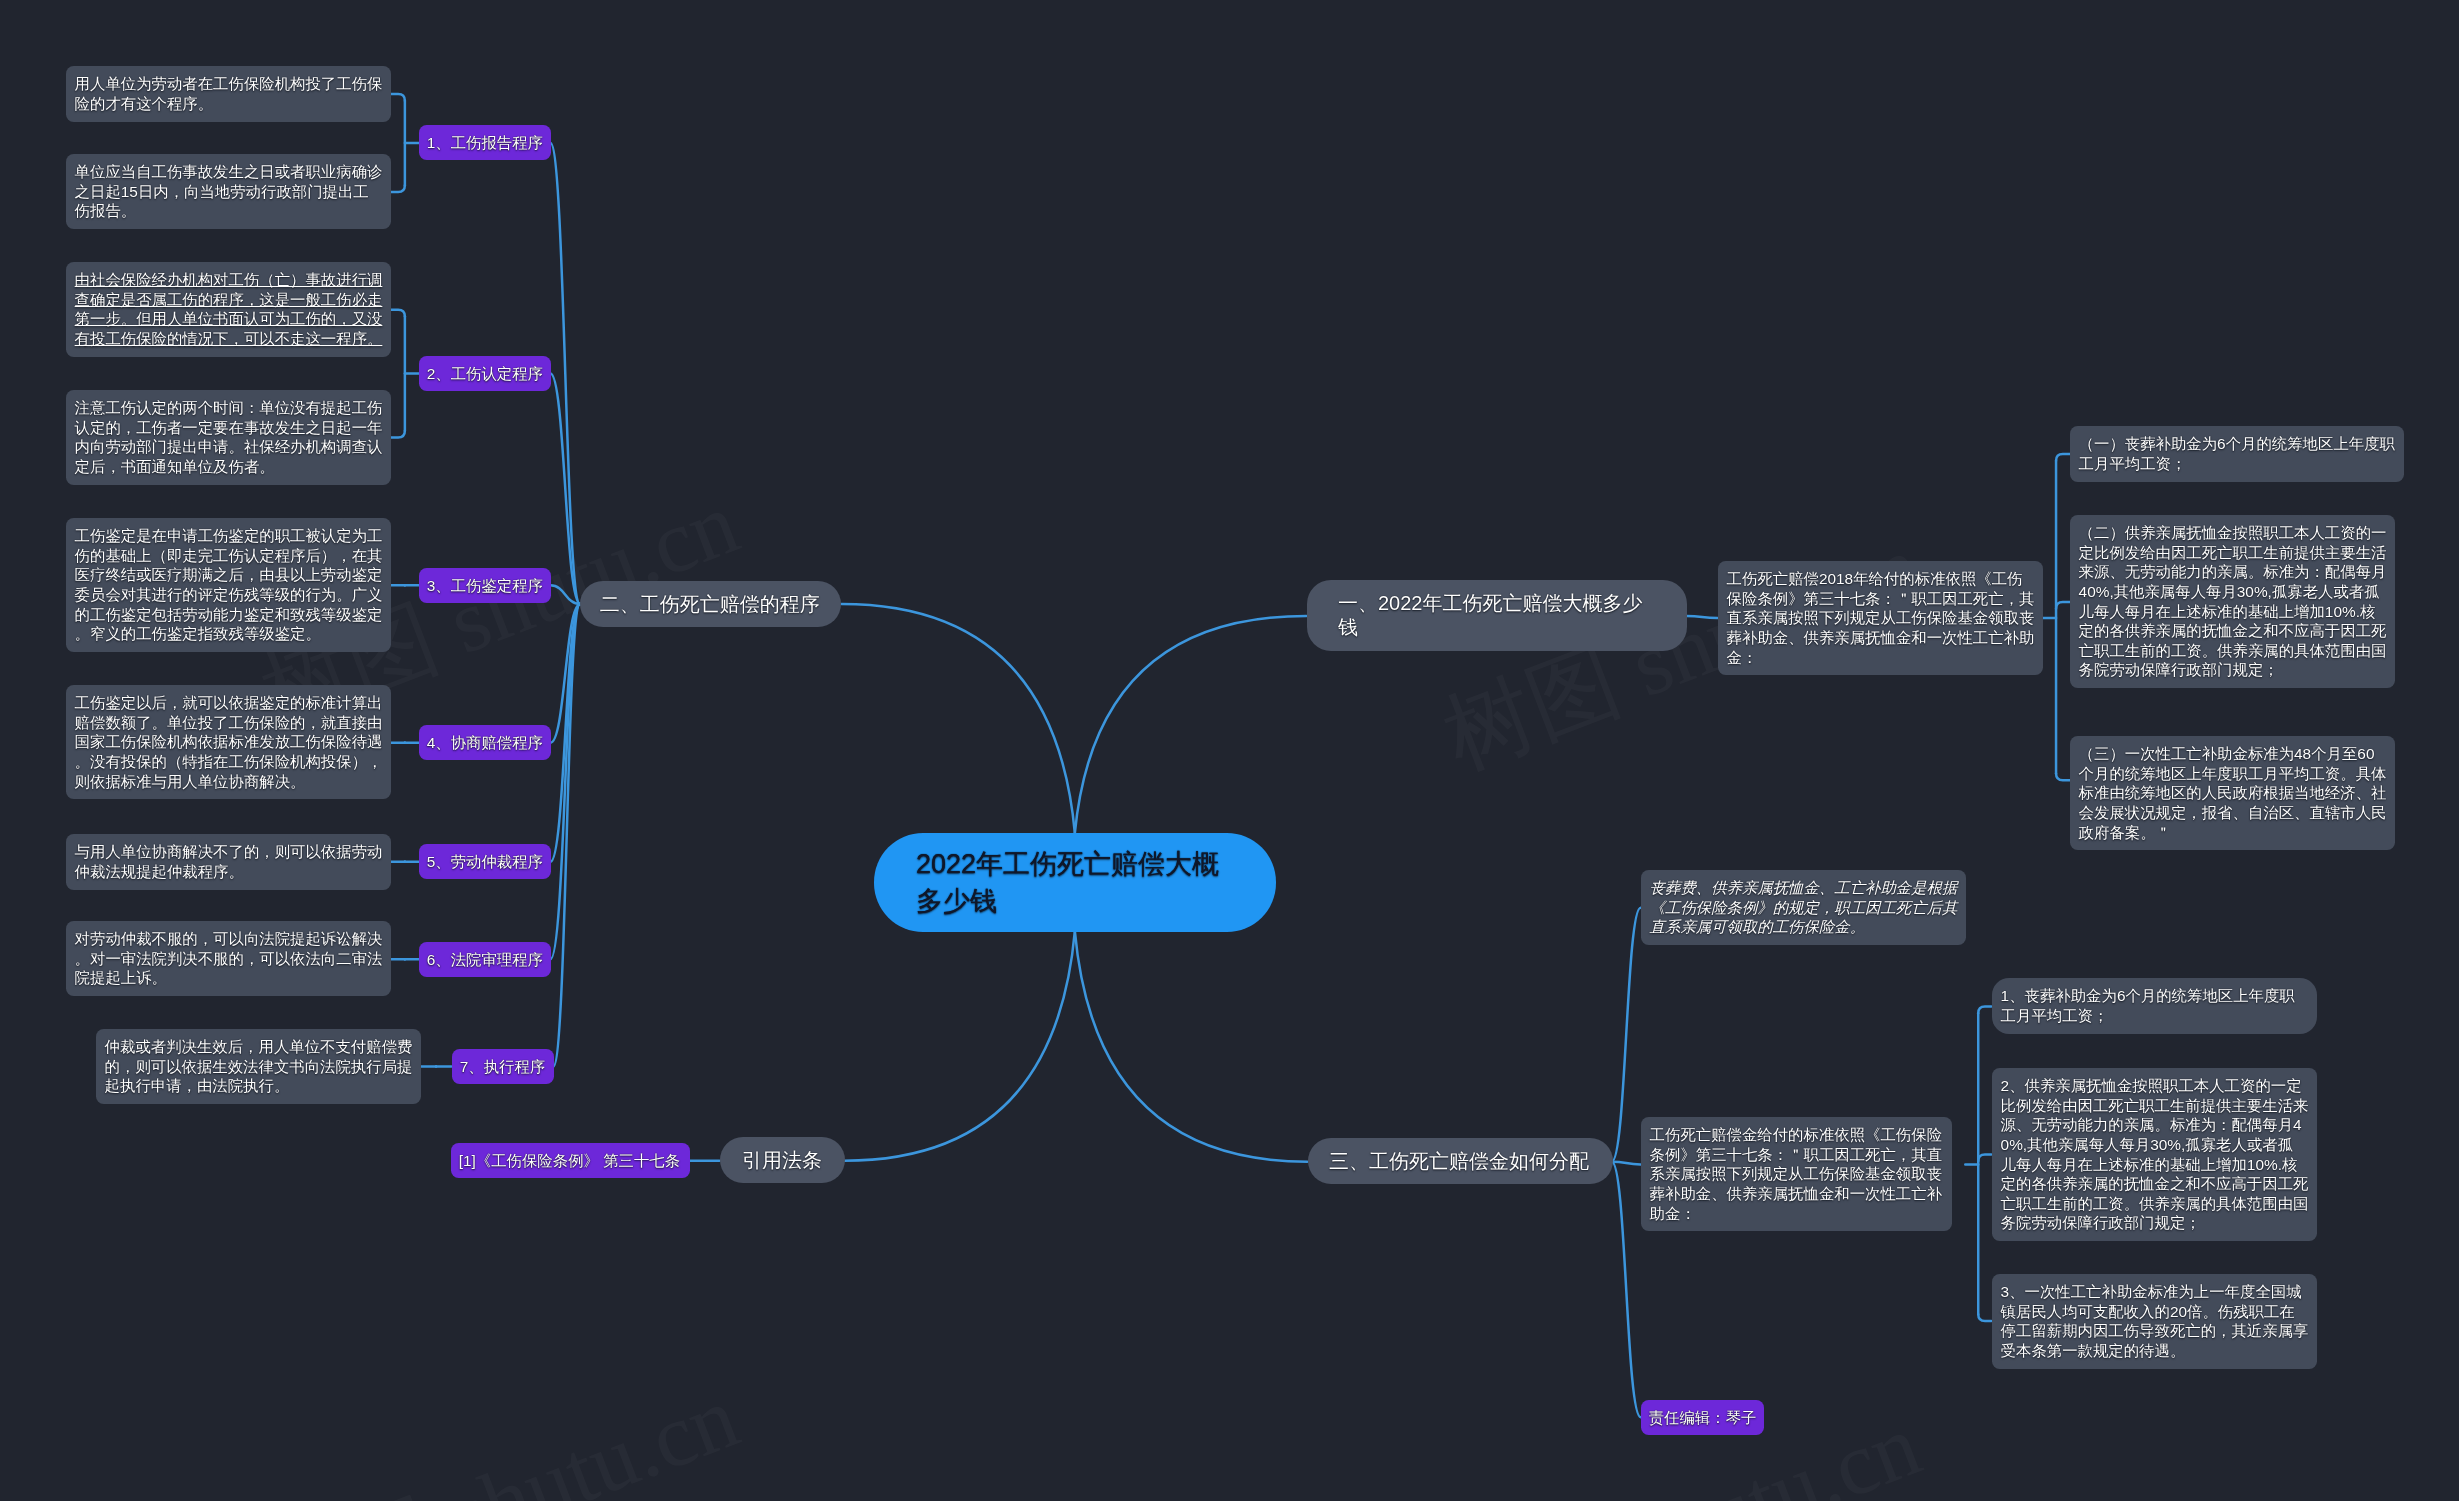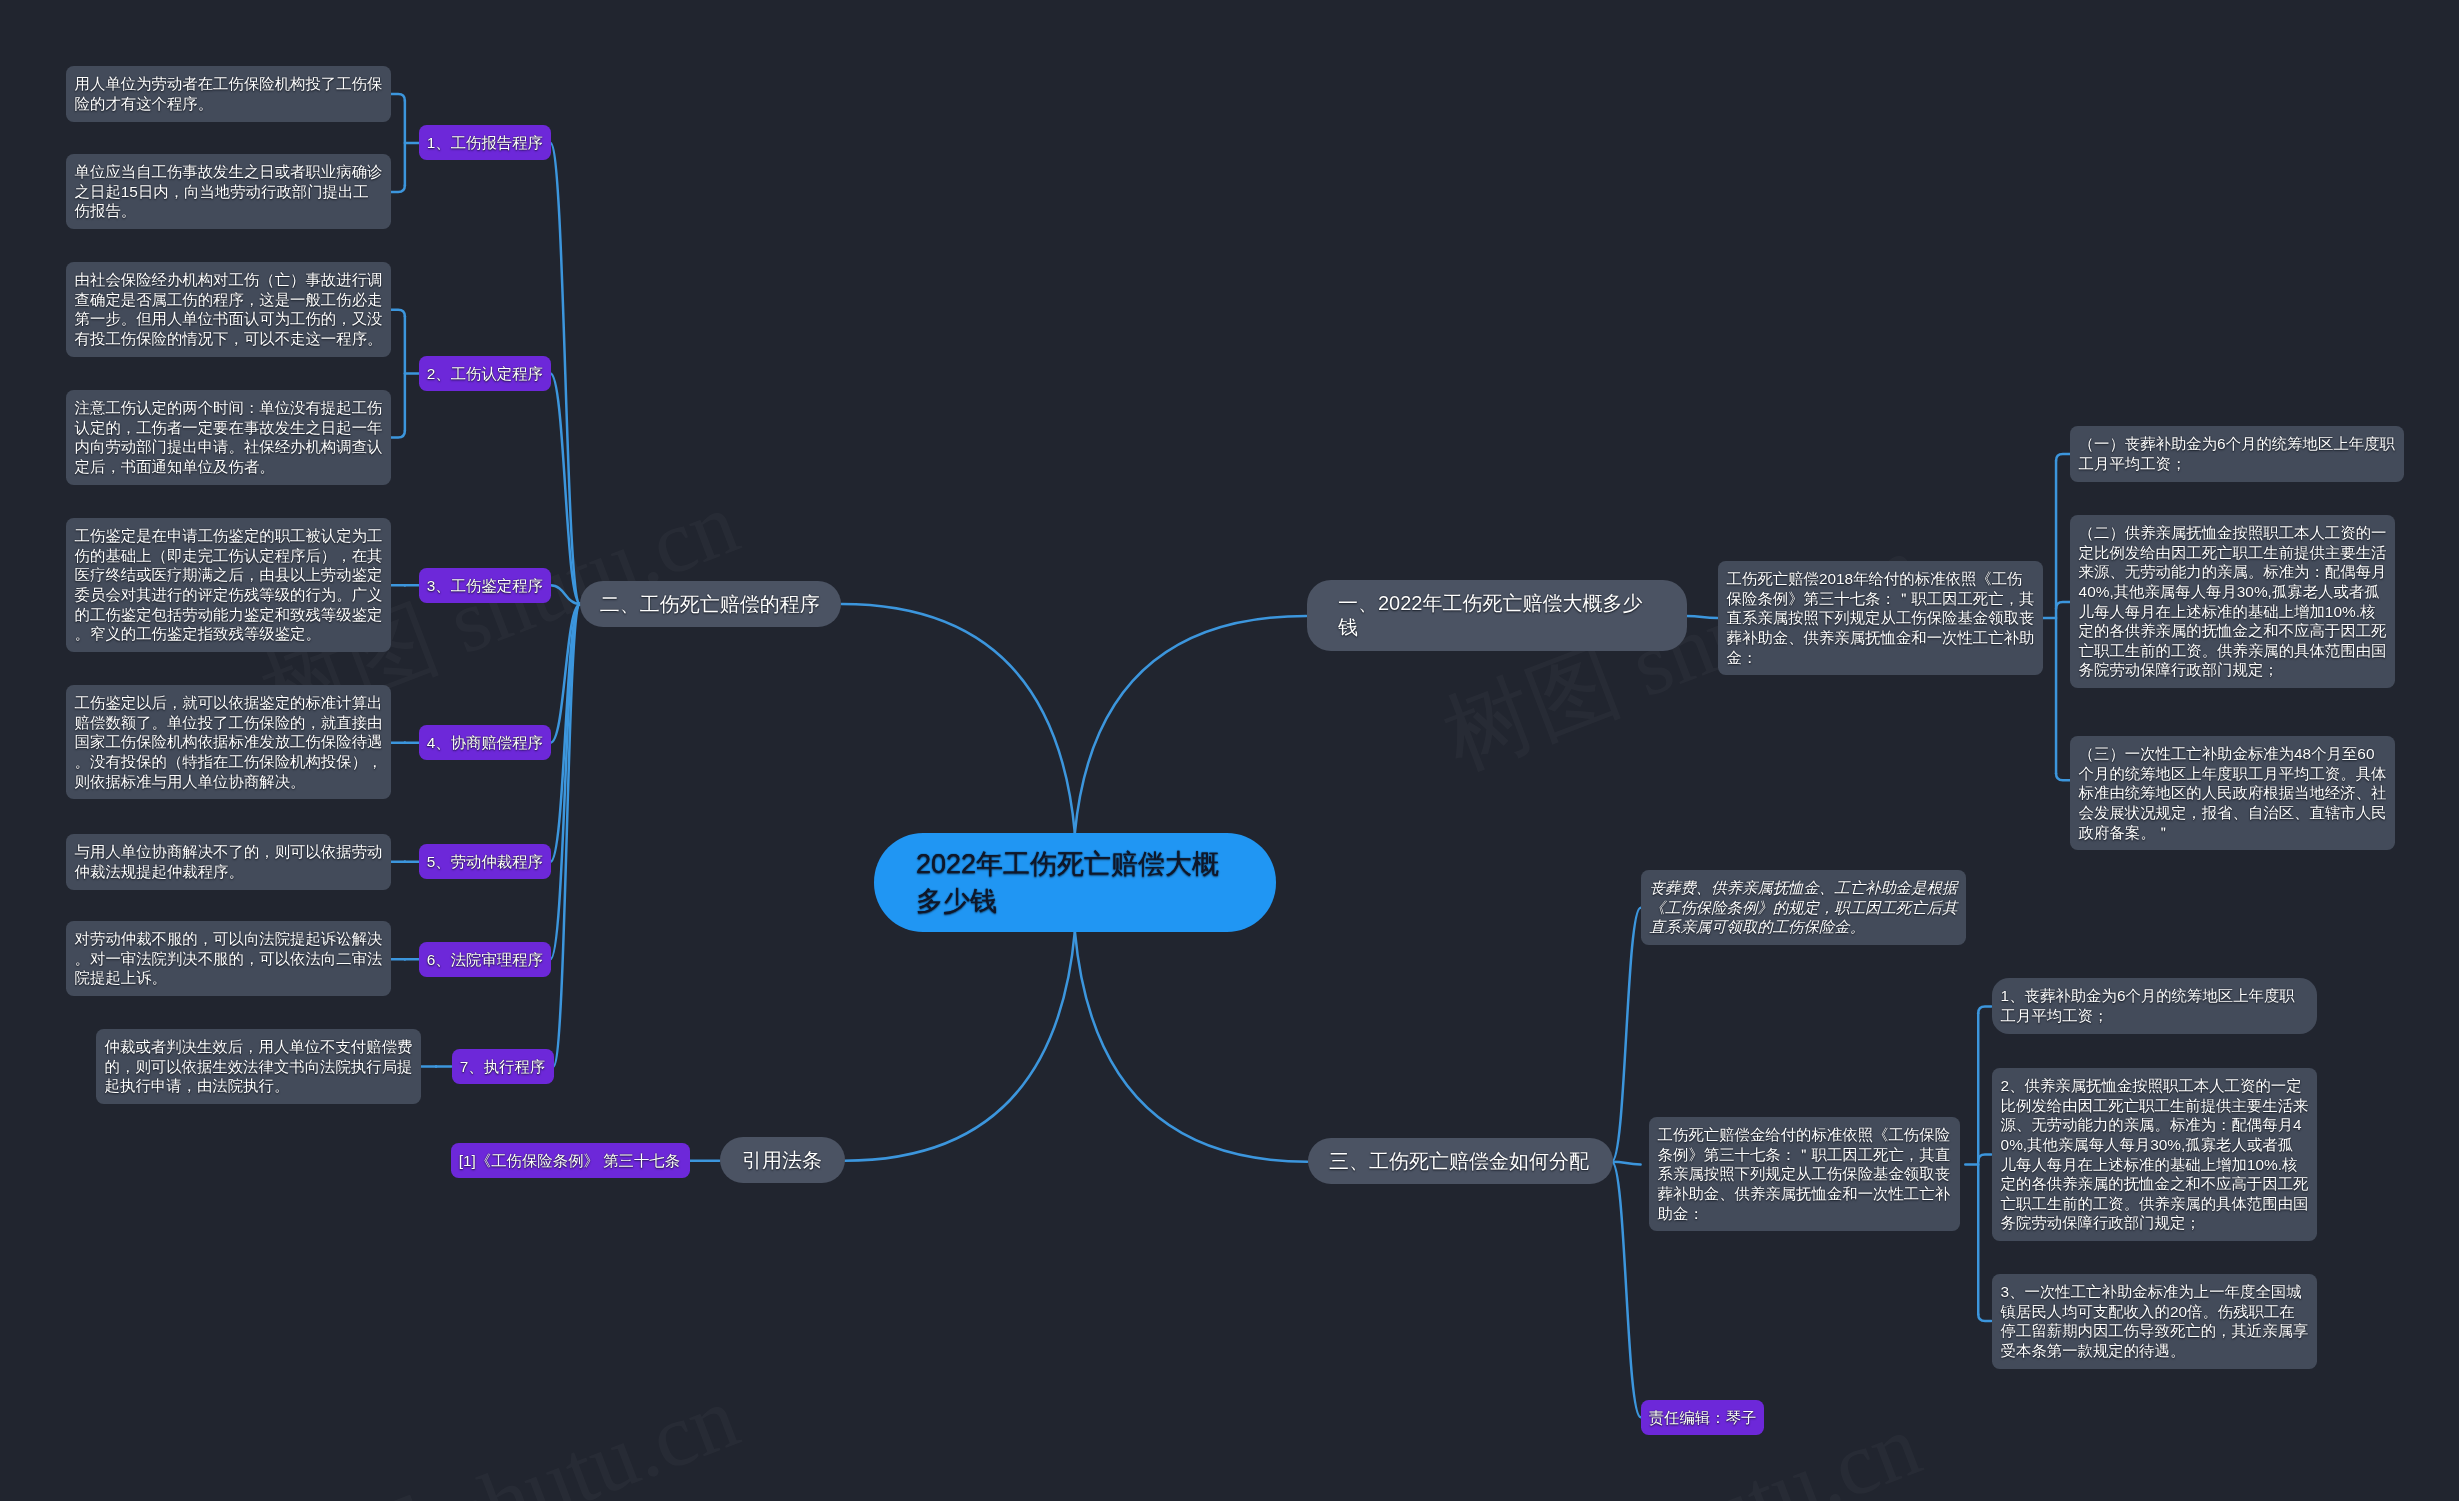--- a/index.html
+++ b/index.html
@@ -82,21 +82,21 @@
     <path d="M2073,1047.4 L2066.5,1047.4 Q2059.5,1047.4 2059.5,1054.4"></path>
     <path d="M2073,1201.5 L2066.5,1201.5 Q2059.5,1201.5 2059.5,1208.5"></path>
     <path d="M2073,1375 L2066.5,1375 Q2059.5,1375 2059.5,1368"></path>
     <path d="M876,628.5 Q1097.13,628.5 1119,867"></path>
     <path d="M1360,641 Q1140.69,641 1119,867"></path>
     <path d="M879,1208 Q1097.4,1208 1119,969"></path>
     <path d="M1361,1209 Q1140.78,1209 1119,969"></path>
   </svg>
   <div class="node detail" style="left:66px;top:66px;width:325px;">用人单位为劳动者在工伤保险机构投了工伤保险的才有这个程序。</div>
   <div class="node detail" style="left:66px;top:154px;width:325px;">单位应当自工伤事故发生之日或者职业病确诊之日起15日内，向当地劳动行政部门提出工伤报告。</div>
-  <div class="node detail" style="left:66px;top:262px;width:325px;">由社会保险经办机构对工伤（亡）事故进行调查确定是否属工伤的程序，这是一般工伤必走第一步。但用人单位书面认可为工伤的，又没有投工伤保险的情况下，可以不走这一程序。</div>
+  <div class="node detail" style="left:66px;top:262px;width:325px;text-decoration:underline;">由社会保险经办机构对工伤（亡）事故进行调查确定是否属工伤的程序，这是一般工伤必走第一步。但用人单位书面认可为工伤的，又没有投工伤保险的情况下，可以不走这一程序。</div>
   <div class="node detail" style="left:66px;top:390px;width:325px;">注意工伤认定的两个时间：单位没有提起工伤认定的，工伤者一定要在事故发生之日起一年内向劳动部门提出申请。社保经办机构调查认定后，书面通知单位及伤者。</div>
   <div class="node detail" style="left:66px;top:518px;width:325px;">工伤鉴定是在申请工伤鉴定的职工被认定为工伤的基础上（即走完工伤认定程序后），在其医疗终结或医疗期满之后，由县以上劳动鉴定委员会对其进行的评定伤残等级的行为。广义的工伤鉴定包括劳动能力鉴定和致残等级鉴定。窄义的工伤鉴定指致残等级鉴定。</div>
   <div class="node detail" style="left:66px;top:685px;width:325px;">工伤鉴定以后，就可以依据鉴定的标准计算出赔偿数额了。单位投了工伤保险的，就直接由国家工伤保险机构依据标准发放工伤保险待遇。没有投保的（特指在工伤保险机构投保），则依据标准与用人单位协商解决。</div>
   <div class="node detail" style="left:66px;top:834px;width:325px;">与用人单位协商解决不了的，则可以依据劳动仲裁法规提起仲裁程序。</div>
   <div class="node detail" style="left:66px;top:921px;width:325px;">对劳动仲裁不服的，可以向法院提起诉讼解决。对一审法院判决不服的，可以依法向二审法院提起上诉。</div>
   <div class="node detail" style="left:96px;top:1029px;width:325px;">仲裁或者判决生效后，用人单位不支付赔偿费的，则可以依据生效法律文书向法院执行局提起执行申请，由法院执行。</div>
   <div class="node sub" style="left:419px;top:125px;width:132px;">1、工伤报告程序</div>
   <div class="node sub" style="left:419px;top:356px;width:132px;">2、工伤认定程序</div>
   <div class="node sub" style="left:419px;top:568px;width:132px;">3、工伤鉴定程序</div>
   <div class="node sub" style="left:419px;top:725px;width:132px;">4、协商赔偿程序</div>
@@ -105,21 +105,21 @@
   <div class="node sub" style="left:452px;top:1049px;width:102px;">7、执行程序</div>
   <div class="node branch" style="left:580px;top:581px;width:261px;padding-left:19.7px;padding-right:19.7px;">二、工伤死亡赔偿的程序</div>
   <div class="node central" style="left:874px;top:833px;width:402px;">2022年工伤死亡赔偿大概多少钱</div>
   <div class="node branch" style="left:1307px;top:580px;width:380px;padding-left:31px;padding-right:31px;">一、2022年工伤死亡赔偿大概多少钱</div>
   <div class="node detail" style="left:1718px;top:561px;width:325px;">工伤死亡赔偿2018年给付的标准依照《工伤保险条例》第三十七条：＂职工因工死亡，其直系亲属按照下列规定从工伤保险基金领取丧葬补助金、供养亲属抚恤金和一次性工亡补助金：</div>
   <div class="node detail" style="left:2070px;top:426px;width:334px;">（一）丧葬补助金为6个月的统筹地区上年度职工月平均工资；</div>
   <div class="node detail" style="left:2070px;top:515px;width:325px;">（二）供养亲属抚恤金按照职工本人工资的一定比例发给由因工死亡职工生前提供主要生活来源、无劳动能力的亲属。标准为：配偶每月40%,其他亲属每人每月30%,孤寡老人或者孤儿每人每月在上述标准的基础上增加10%.核定的各供养亲属的抚恤金之和不应高于因工死亡职工生前的工资。供养亲属的具体范围由国务院劳动保障行政部门规定；</div>
   <div class="node detail" style="left:2070px;top:723px;width:325px;margin-top:13px;">（三）一次性工亡补助金标准为48个月至60个月的统筹地区上年度职工月平均工资。具体标准由统筹地区的人民政府根据当地经济、社会发展状况规定，报省、自治区、直辖市人民政府备案。＂</div>
   <div class="node branch" style="left:1308px;top:1138px;width:305px;padding-left:21px;padding-right:21px;">三、工伤死亡赔偿金如何分配</div>
   <div class="node detail" style="left:1641px;top:870px;width:325px;font-style:italic;">丧葬费、供养亲属抚恤金、工亡补助金是根据《工伤保险条例》的规定，职工因工死亡后其直系亲属可领取的工伤保险金。</div>
-  <div class="node detail" style="left:1641px;top:1117px;width:311px;margin-left:8px;">工伤死亡赔偿金给付的标准依照《工伤保险条例》第三十七条：＂职工因工死亡，其直系亲属按照下列规定从工伤保险基金领取丧葬补助金、供养亲属抚恤金和一次性工亡补助金：</div>
+  <div class="node detail" style="left:1641px;top:1117px;width:311px;">工伤死亡赔偿金给付的标准依照《工伤保险条例》第三十七条：＂职工因工死亡，其直系亲属按照下列规定从工伤保险基金领取丧葬补助金、供养亲属抚恤金和一次性工亡补助金：</div>
   <div class="node sub" style="left:1641px;top:1400px;width:123px;">责任编辑：琴子</div>
   <div class="node detail" style="left:1992px;top:978px;width:325px;border-radius:17px;">1、丧葬补助金为6个月的统筹地区上年度职工月平均工资；</div>
   <div class="node detail" style="left:1992px;top:1068px;width:325px;">2、供养亲属抚恤金按照职工本人工资的一定比例发给由因工死亡职工生前提供主要生活来源、无劳动能力的亲属。标准为：配偶每月40%,其他亲属每人每月30%,孤寡老人或者孤儿每人每月在上述标准的基础上增加10%.核定的各供养亲属的抚恤金之和不应高于因工死亡职工生前的工资。供养亲属的具体范围由国务院劳动保障行政部门规定；</div>
   <div class="node detail" style="left:1992px;top:1274px;width:325px;">3、一次性工亡补助金标准为上一年度全国城镇居民人均可支配收入的20倍。伤残职工在停工留薪期内因工伤导致死亡的，其近亲属享受本条第一款规定的待遇。</div>
   <div class="node branch" style="left:720px;top:1137px;width:125px;padding-left:22px;padding-right:22px;">引用法条</div>
   <div class="node sub" style="left:451px;top:1143px;width:239px;">[1]《工伤保险条例》 第三十七条</div>
 </div>
 
 
 </body></html>

